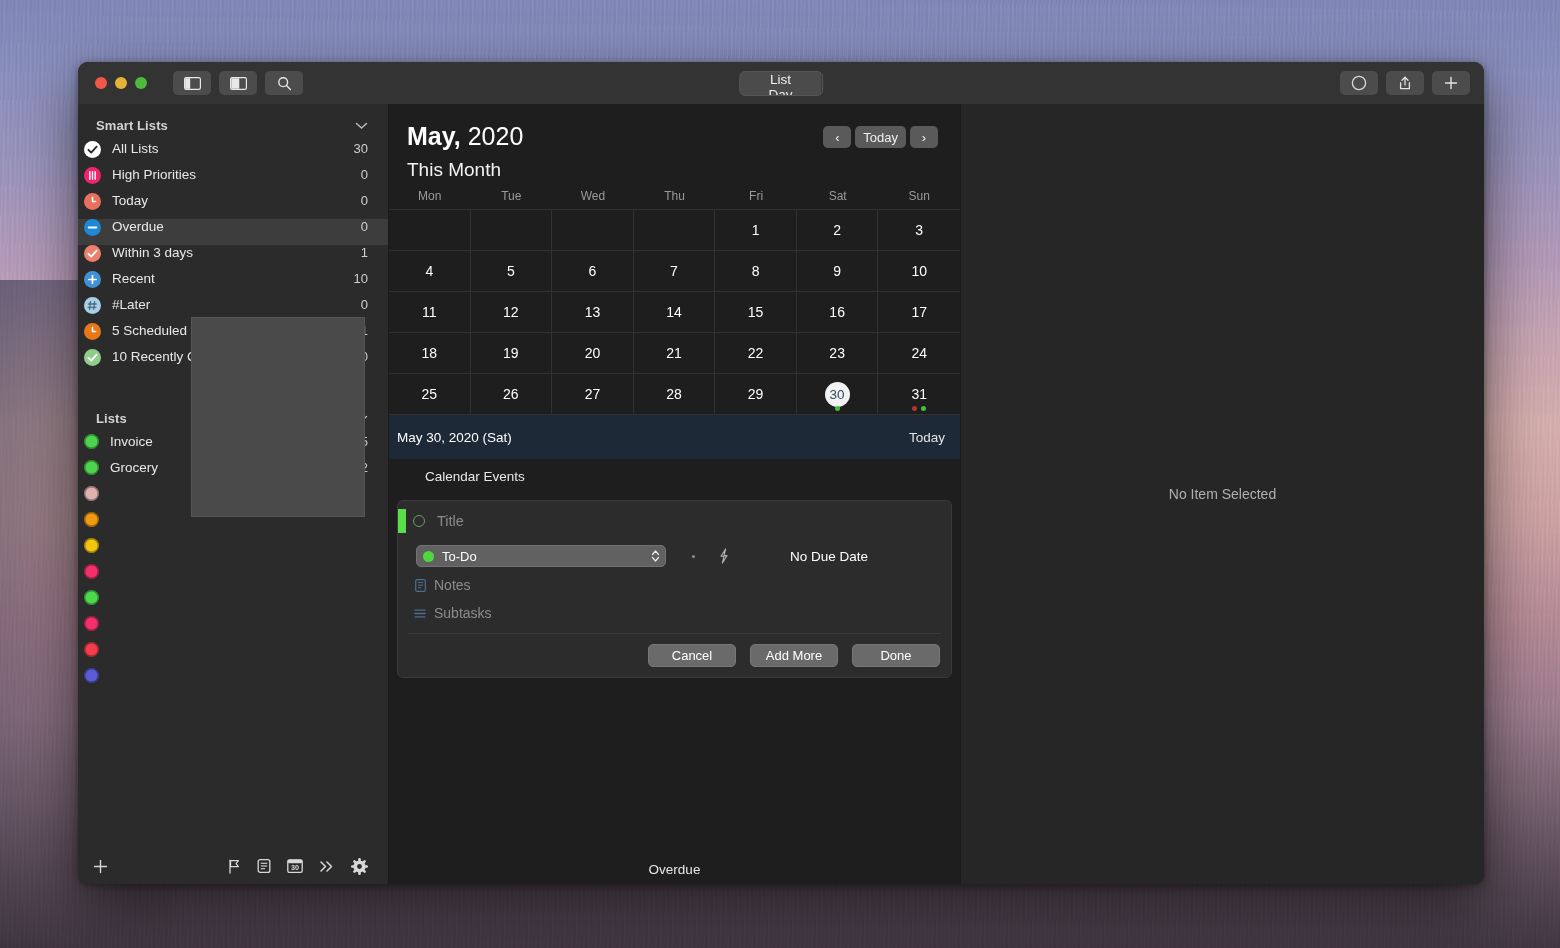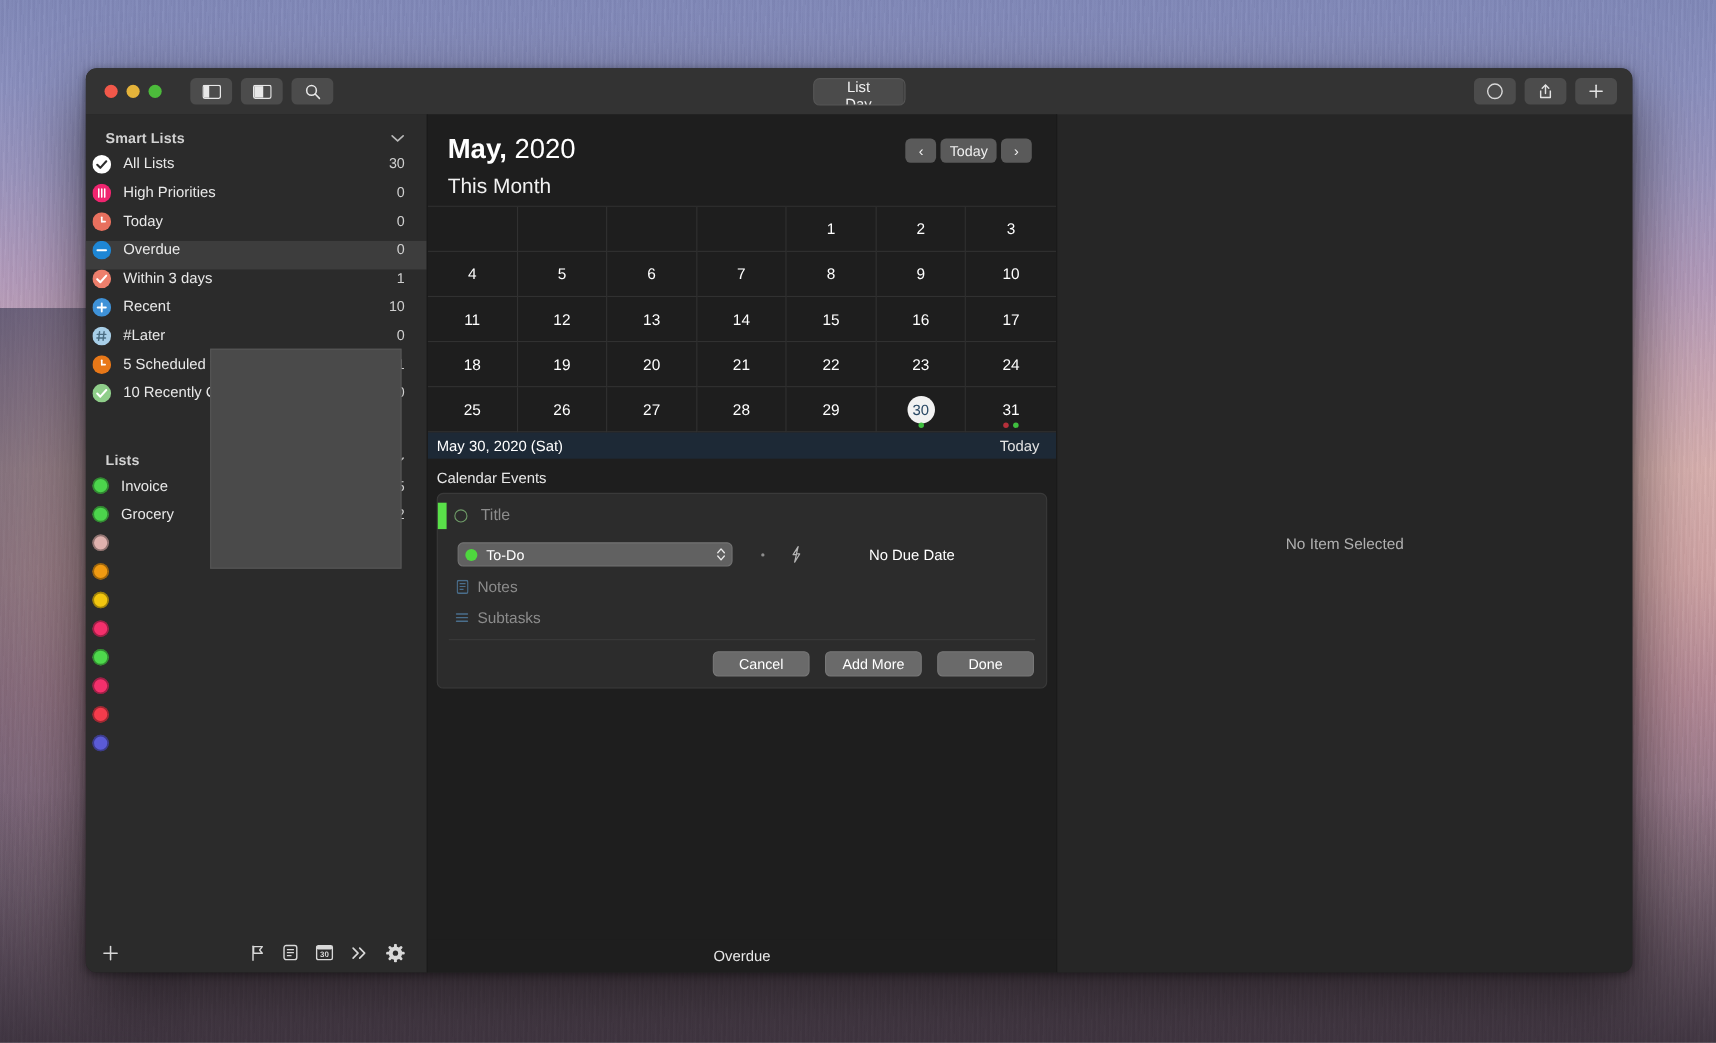--- a/index.html
+++ b/index.html
@@ -141,26 +141,26 @@
   .cell:nth-child(7n){ border-right:none; }
   .daynum{ font-size:14px; color:#ffffff; }
   .daynum.today{
     background:#f2f2f2; color:#2b4a66; width:25px; height:25px; border-radius:50%;
     display:flex; align-items:center; justify-content:center; font-size:13.5px;
   }
   .evdots{ position:absolute; bottom:3px; display:flex; gap:4px; }
   .evdot{ width:5px; height:5px; border-radius:50%; }
 
   .daybar{
-    background:#1d2936; height:24px; display:flex; align-items:center;
+    background:#1d2936; height:44px; display:flex; align-items:center;
     justify-content:space-between; padding:0 15px 0 8px;
   }
   .daybar-left{ font-size:13.5px; color:#ffffff; }
   .daybar-right{ font-size:13.5px; color:#e4e4e4; }
-  .section-head{ padding:10px 8px 6px 8px; font-size:13.5px; color:#e8e8e8; }
+  .section-head{ padding:10px 8px 16px 8px; font-size:13.5px; color:#e8e8e8;margin-left:28px; }
 
   .task-card{
     margin:0 8px; background:#2c2c2c; border:1px solid #3a3a3a; border-radius:6px;
     position:relative; padding:0 0 10px 0;
   }
   .tc-row1{ display:flex; align-items:center; height:40px; padding-left:0; }
   .greenbar{ width:8px; height:24px; background:#59e049; flex:0 0 8px; }
   .circle-chk{
     width:12px; height:12px; border-radius:50%; border:1.5px solid #6f9c68;
     margin-left:7px; flex:0 0 12px;
@@ -536,20 +536,29 @@
           </div>
           <div class="cal-sub">This Month</div>
         </div>
         <div class="nav">
           <div class="nav-btn">‹</div>
           <div class="nav-btn">Today</div>
           <div class="nav-btn">›</div>
         </div>
       </div>
 
+      <div class="weekdays" id="weekday-row">
+          <div class="wd">Mon</div>
+          <div class="wd">Tue</div>
+          <div class="wd">Wed</div>
+          <div class="wd">Thu</div>
+          <div class="wd">Fri</div>
+          <div class="wd">Sat</div>
+          <div class="wd">Sun</div>
+        </div>
       <div class="grid" id="calendar-grid">
           <div class="cell"></div>
           <div class="cell"></div>
           <div class="cell"></div>
           <div class="cell"></div>
           <div class="cell">
             <div class="daynum">1</div>
           </div>
           <div class="cell">
             <div class="daynum">2</div>

